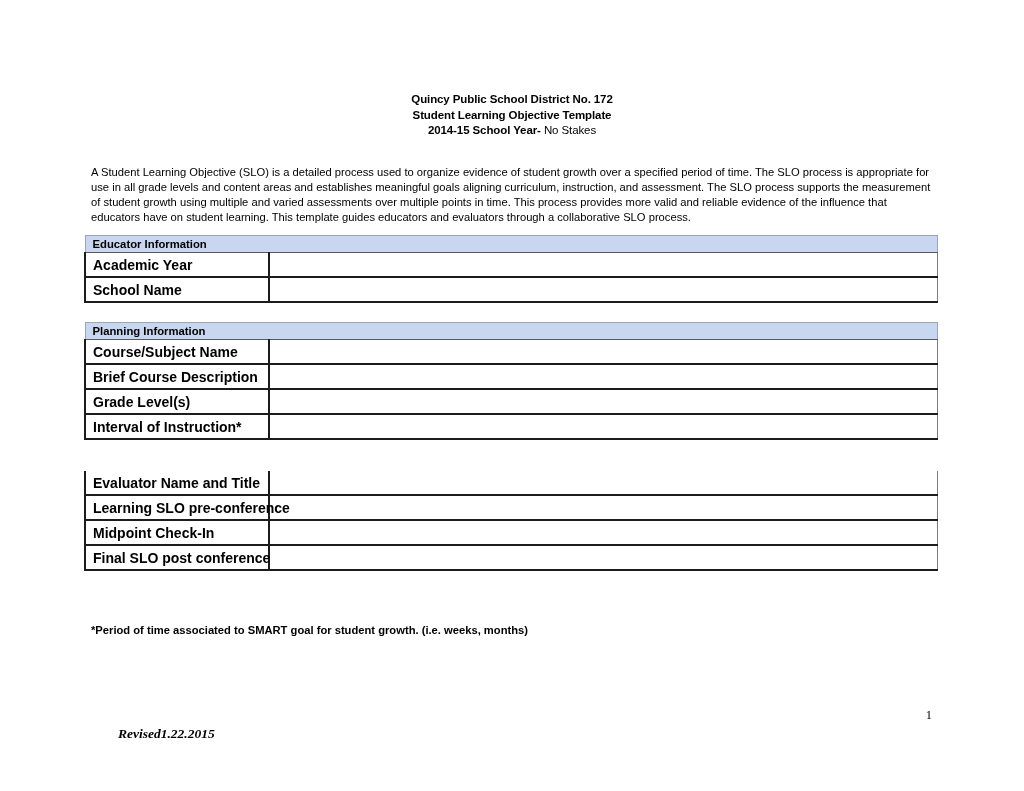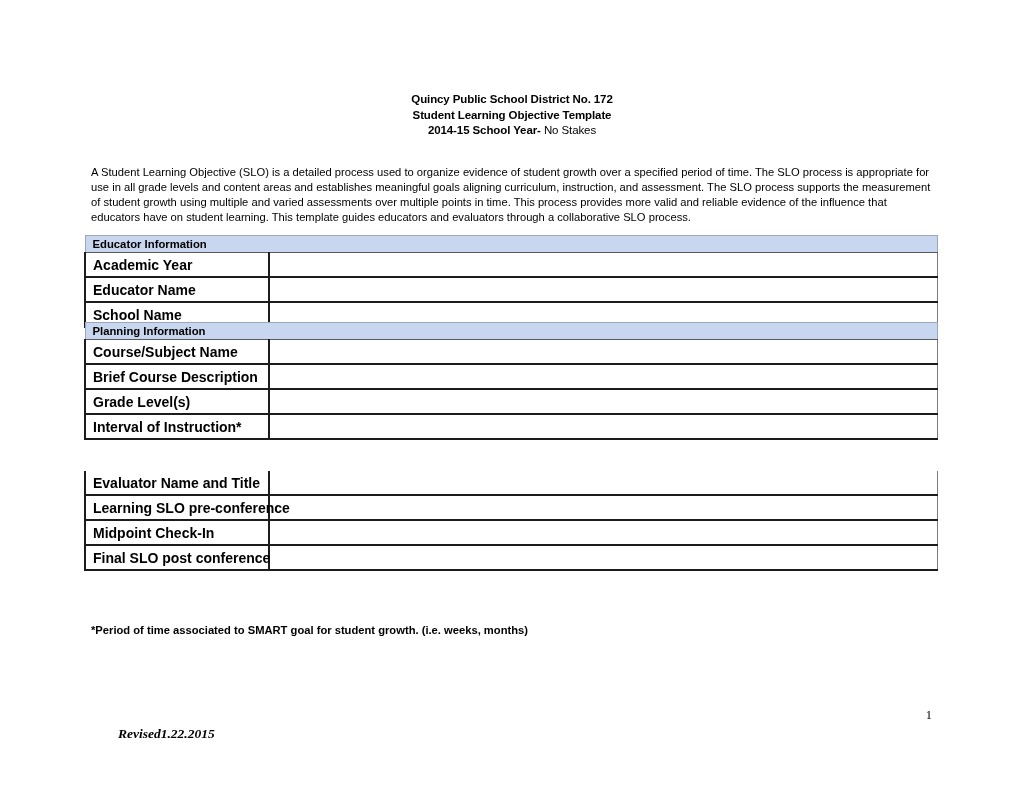--- a/index.html
+++ b/index.html
@@ -163,24 +163,20 @@
         <col class="col-value">
       </colgroup>
     <tbody>
       <tr class="hdr-row">
         <td colspan="2">Educator Information</td>
       </tr>
       <tr class="data-row">
         <td class="label-cell">Academic Year</td>
         <td class="value-cell"></td>
       </tr>
-      <tr class="data-row">
-        <td class="label-cell">Educator Name</td>
-        <td class="value-cell"></td>
-      </tr>
       <tr class="data-row last">
         <td class="label-cell">School Name</td>
         <td class="value-cell"></td>
       </tr>
     </tbody>
   </table>
 
   <table class="tbl" id="tbl-planning">
     <colgroup>
         <col class="col-label">

